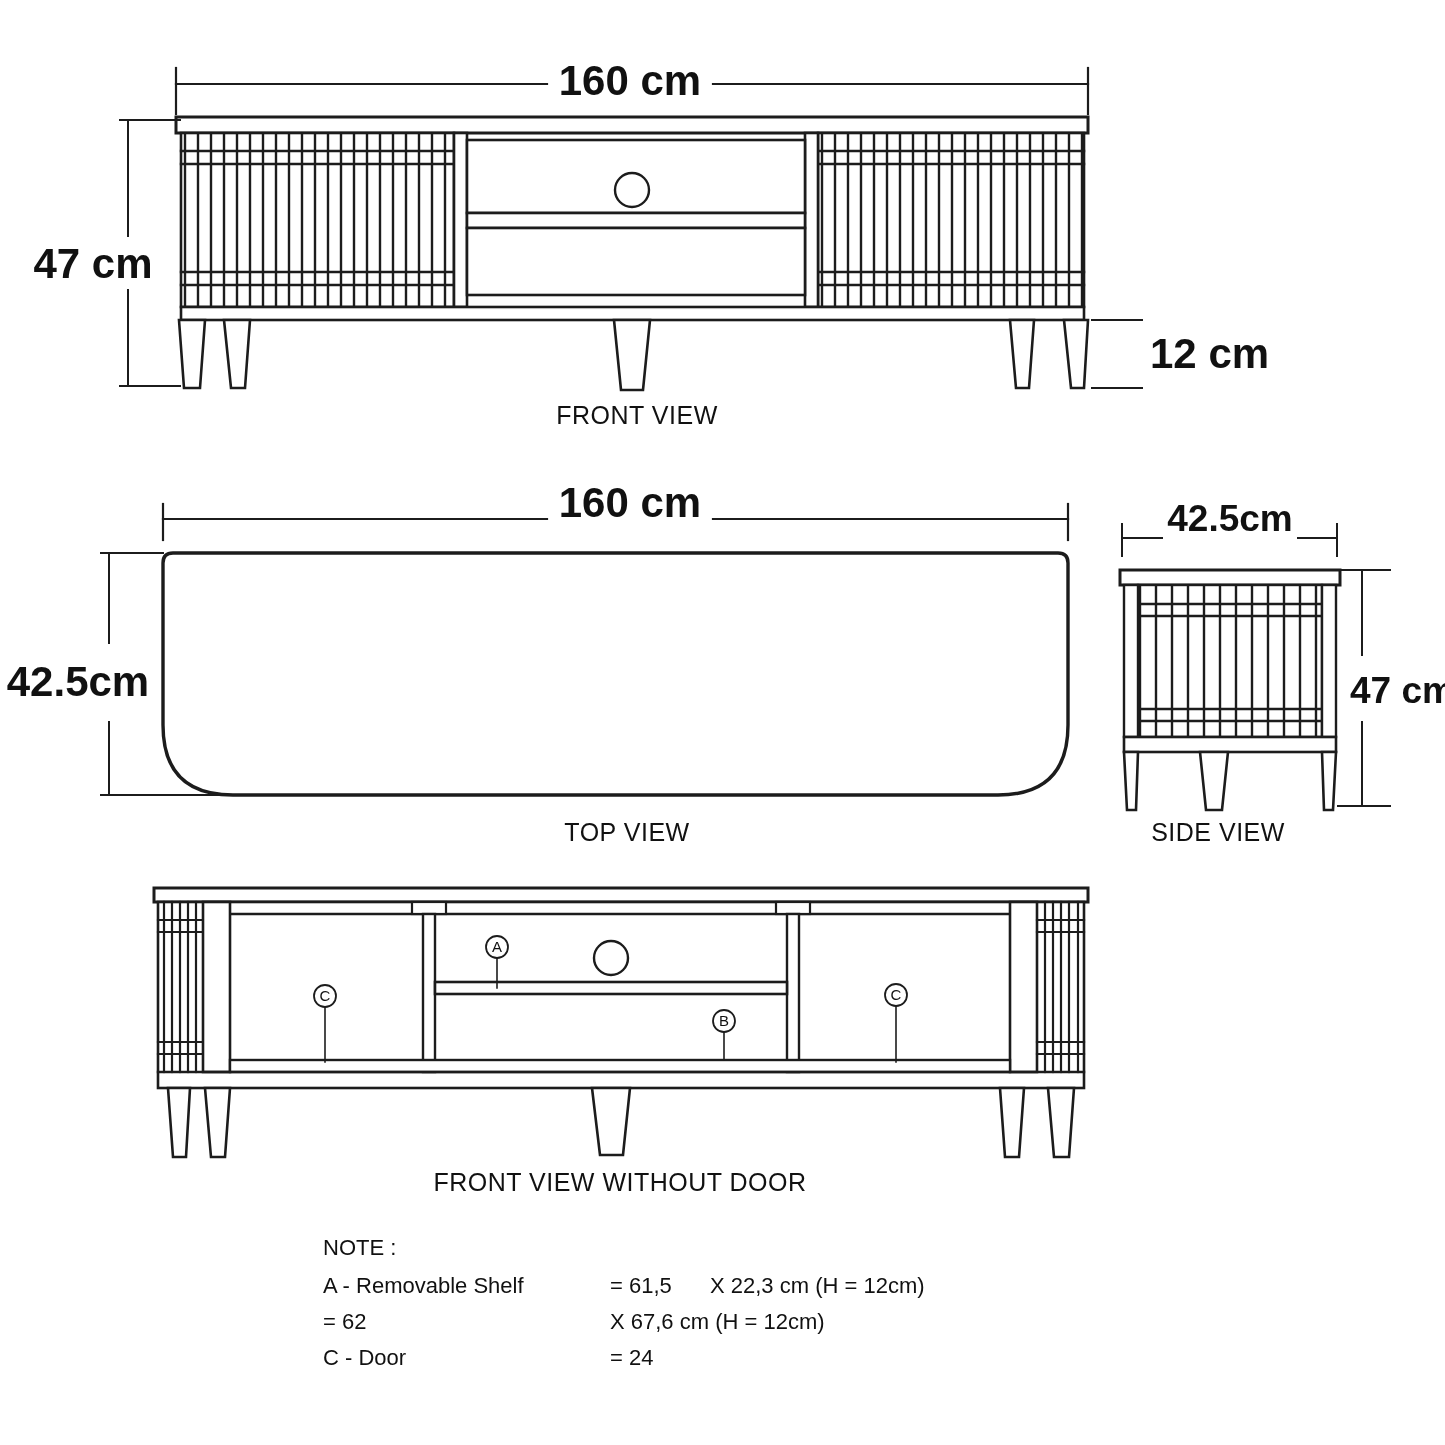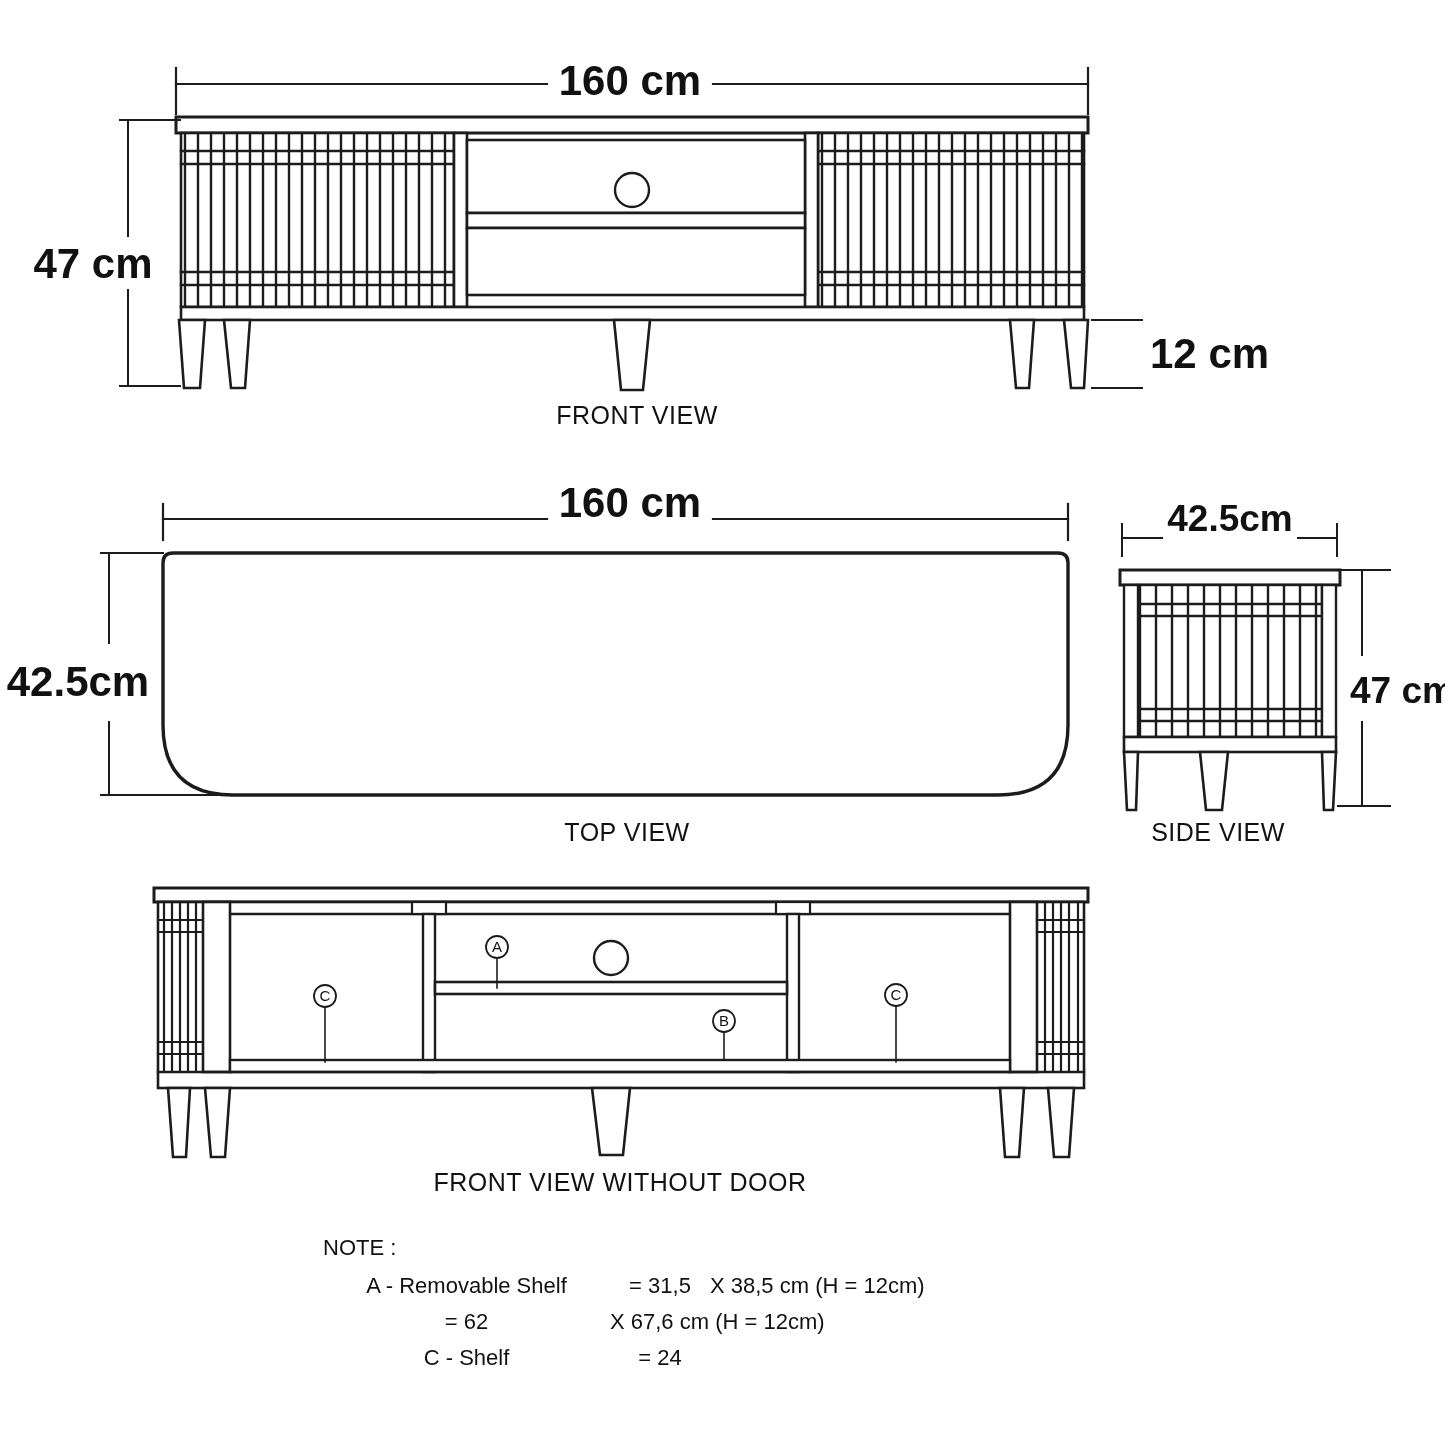--- a/index.html
+++ b/index.html
@@ -12,21 +12,21 @@
   .dim-text{font-size:42px;font-weight:bold;}
   .dim-text-sm{font-size:37px;font-weight:bold;}
   .caption{font-size:25px;font-weight:normal;letter-spacing:0.5px;}
   .marker-letter{font-size:15px;font-weight:normal;}
   #note-block{
     position:absolute;left:323px;top:1230px;color:#111;
     font-size:22px;line-height:36px;
   }
   #note-title{margin-bottom:2px;}
   .note-row{display:grid;grid-template-columns:287px 100px auto;}
-  .note-row span{white-space:nowrap;text-align:center;}
+  .note-row span{white-space:nowrap;}
 </style>
 </head>
 <body>
 
 <div id="canvas">
 <svg width="1445" height="1445" viewBox="0 0 1445 1445">
   <defs>
     <pattern id="slatsF" width="13" height="10" patternUnits="userSpaceOnUse">
       <rect width="13" height="10" fill="#ffffff"></rect>
       <line x1="3" y1="0" x2="3" y2="10" stroke="#1c1c1c" stroke-width="2.4"></line>
@@ -216,25 +216,25 @@
     <text class="marker-letter" x="724" y="1026" text-anchor="middle">B</text>
     <text class="marker-letter" x="896" y="1000" text-anchor="middle">C</text>
     <text class="caption" x="620" y="1191" text-anchor="middle">FRONT VIEW WITHOUT DOOR</text>
   </g>
 </svg>
 
   <div id="note-block">
     <div id="note-title">NOTE :</div>
     <div class="note-row">
       <span>A - Removable Shelf</span>
-      <span>= 31,5</span>
-      <span>X 38,5 cm (H = 12cm)</span>
+      <span>= 61,5</span>
+      <span>X 22,3 cm (H = 12cm)</span>
     </div>
     <div class="note-row">
       <span>= 62</span>
       <span>X 67,6 cm (H = 12cm)</span>
     </div>
     <div class="note-row">
-      <span>C - Shelf</span>
+      <span>C - Door</span>
       <span>= 24</span>
     </div>
   </div>
 </div>
 
 </body></html>

